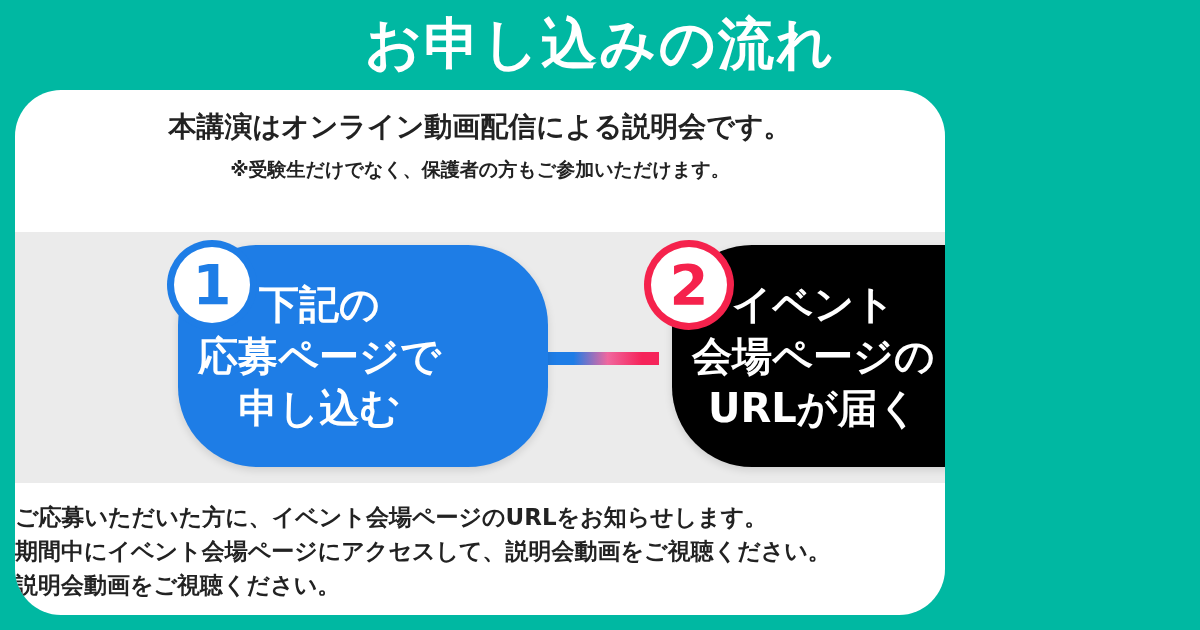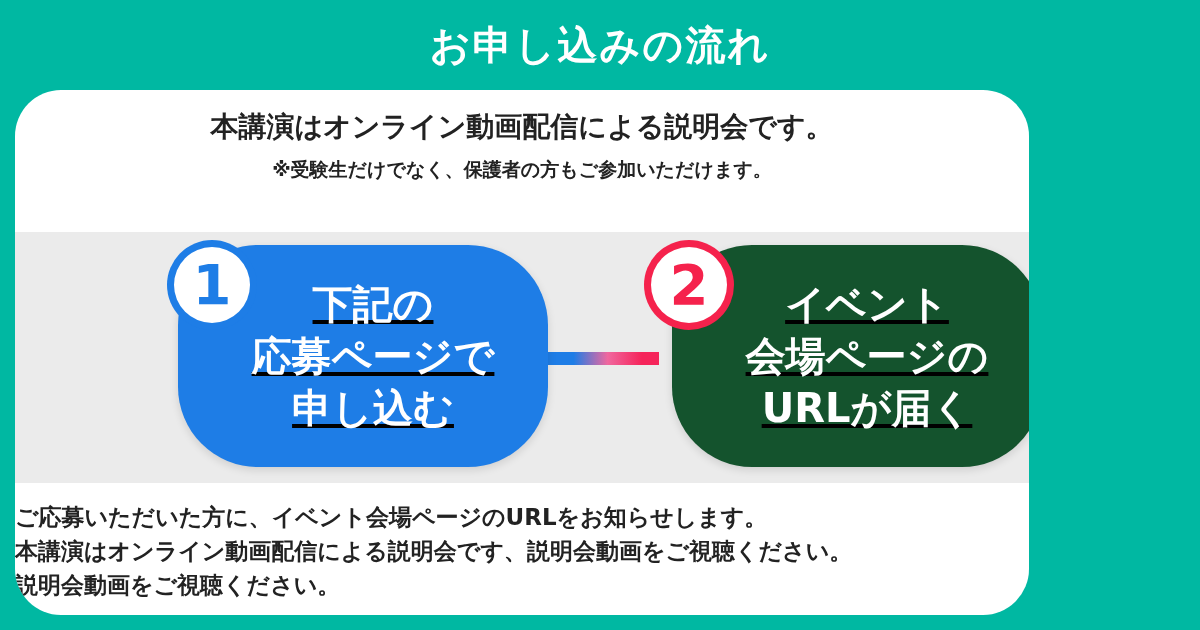--- a/index.html
+++ b/index.html
@@ -5,49 +5,48 @@
     html, body { margin: 0; padding: 0; }
     body {
       width: 1200px; height: 630px; overflow: hidden;
       background: #00b8a2;
       font-family: "DejaVu Sans", "Liberation Sans", sans-serif;
       position: relative;
     }
     .title {
       position: absolute; left: 0; top: 0; width: 1200px; height: 90px;
       display: flex; align-items: center; justify-content: center;
-      color: #ffffff; font-size: 40px; font-weight: bold; letter-spacing: 2px;
+      color: #ffffff; font-size: 56px; font-weight: bold; letter-spacing: 2px;
     }
     .card {
-      position: absolute; left: 15px; top: 90px; width: 1014px; height: 525px;
+      position: absolute; left: 15px; top: 90px; width: 930px; height: 525px;
       background: #ffffff; border-radius: 46px; overflow: hidden;
     }
     .intro {
       position: absolute; left: 0; top: 18px; width: 100%;
       text-align: center; color: #222222; font-weight: bold;
     }
     .intro .line { font-size: 28px; line-height: 38px; }
     .intro .note { font-size: 19px; line-height: 34px; margin-top: 6px; }
     .band {
       position: absolute; left: 0; top: 142px; width: 100%; height: 251px;
       background: #ebebeb;
     }
     .connector {
       position: absolute; left: 530px; top: 262px; width: 114px; height: 13px;
       background: linear-gradient(to right, #1e7de6 0%, #1e7de6 25%, #f0679e 55%, #f5245a 85%, #f5245a 100%);
     }
     .pill {
       position: absolute; top: 155px; width: 370px; height: 222px;
       border-radius: 80px;
-      display: flex; align-items: center; justify-content: center;
+      display: flex; align-items: center; 
       box-shadow: 0 3px 8px rgba(0,0,0,0.12);
-      text-decoration: underline;
     }
     .pill.blue { left: 163px; background: #1e7de6; }
-    .pill.red { left: 657px; background: #14532d; }
+    .pill.red { left: 657px; background: #000000; }
     .pill-text {
       color: #ffffff; font-weight: bold; font-size: 40px; line-height: 52px;
       text-align: center; padding-left: 20px; white-space: pre-line;
     }
     .badge {
       position: absolute; width: 76px; height: 76px; border-radius: 50%;
       background: #ffffff; display: flex; align-items: center; justify-content: center;
       font-weight: bold; font-size: 56px; line-height: 1;
     }
     .badge.blue { left: 159px; top: 157px; color: #1e7de6; box-shadow: 0 0 0 7px #1e7de6; }
@@ -82,16 +81,16 @@
 
   <div class="pill red">
     <div class="pill-text">イベント
 会場ページの
 URLが届く</div>
   </div>
   <div class="badge red">2</div>
 
   <div class="outro">
     <div>ご応募いただいた方に、イベント会場ページのURLをお知らせします。</div>
-    <div>本講演はオンライン動画配信による説明会です、説明会動画をご視聴ください。</div>
+    <div>期間中にイベント会場ページにアクセスして、説明会動画をご視聴ください。</div>
     <div>説明会動画をご視聴ください。</div>
   </div>
 </div>
 
 </body></html>

